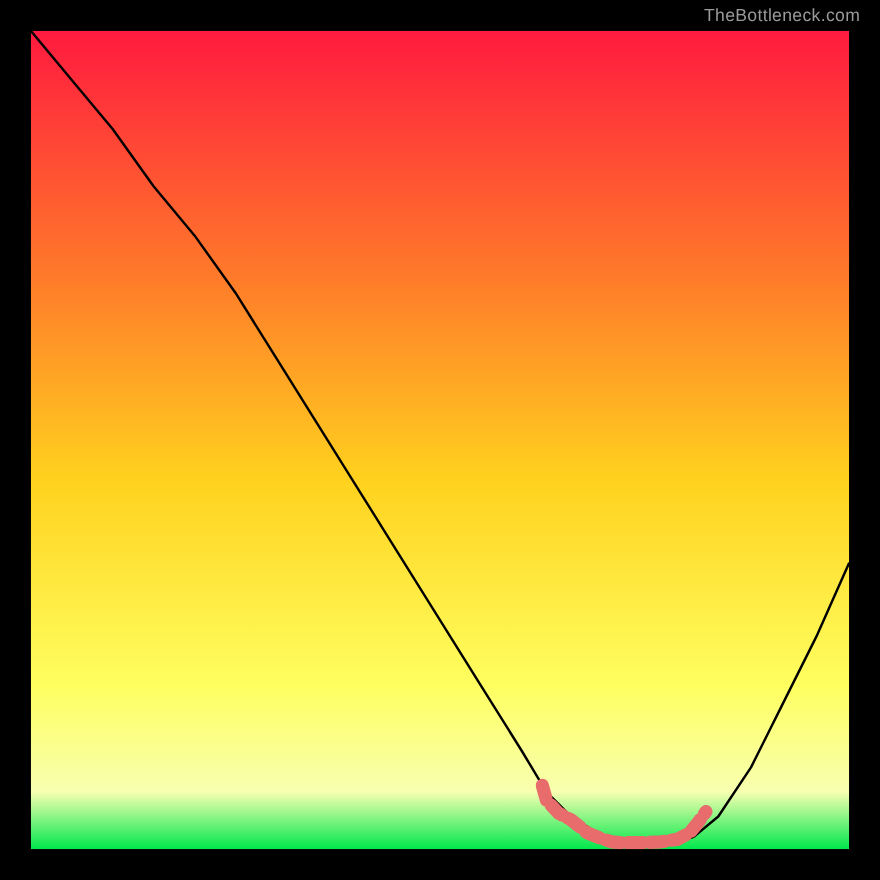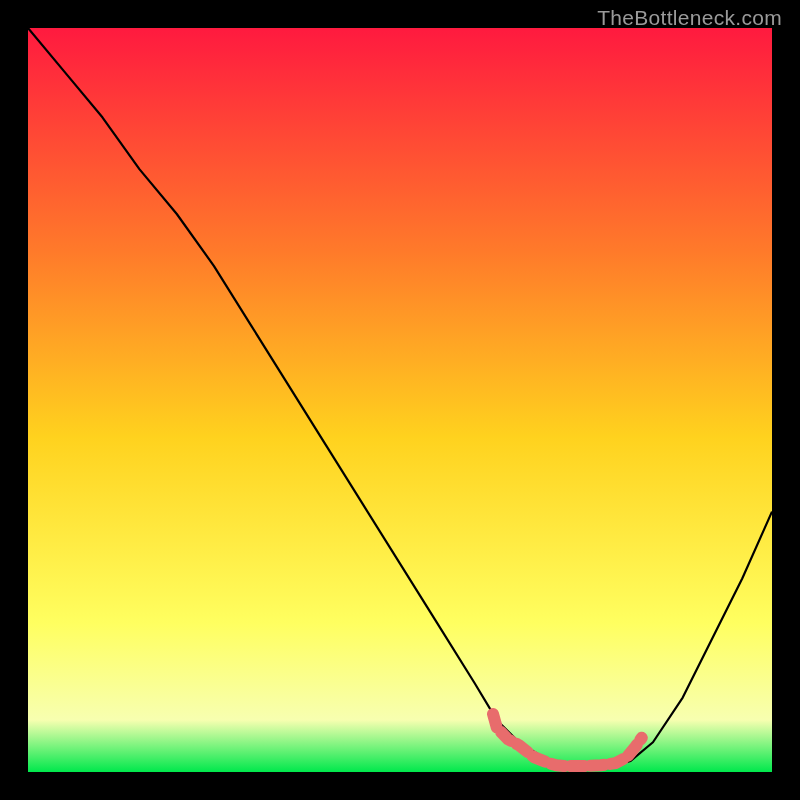--- a/index.html
+++ b/index.html
@@ -1,17 +1,17 @@
 <!DOCTYPE html>
 <html><head>
 <meta charset="utf-8">
 <style>
   * { margin: 0; padding: 0; box-sizing: border-box; }
   body { width: 800px; height: 800px; background: #000; position: relative; font-family: Arial, sans-serif; }
-  .watermark { position: absolute; top: 6px; right: 18px; color: #9a9a9a; font-size: 21px; letter-spacing: 0.3px; z-index: 10; }
+  .watermark { position: absolute; top: 6px; right: 18px; color: #9a9a9a; font-size: 16px; letter-spacing: 0.3px; z-index: 10; }
   .plot { position: absolute; top: 28px; left: 28px; width: 744px; height: 744px; }
   .plot svg { display: block; }
 </style>
 </head>
 <body>
 
 <div class="watermark">TheBottleneck.com</div>
 
 <div class="plot">
   <svg width="744" height="744" viewBox="0 0 744 744">

